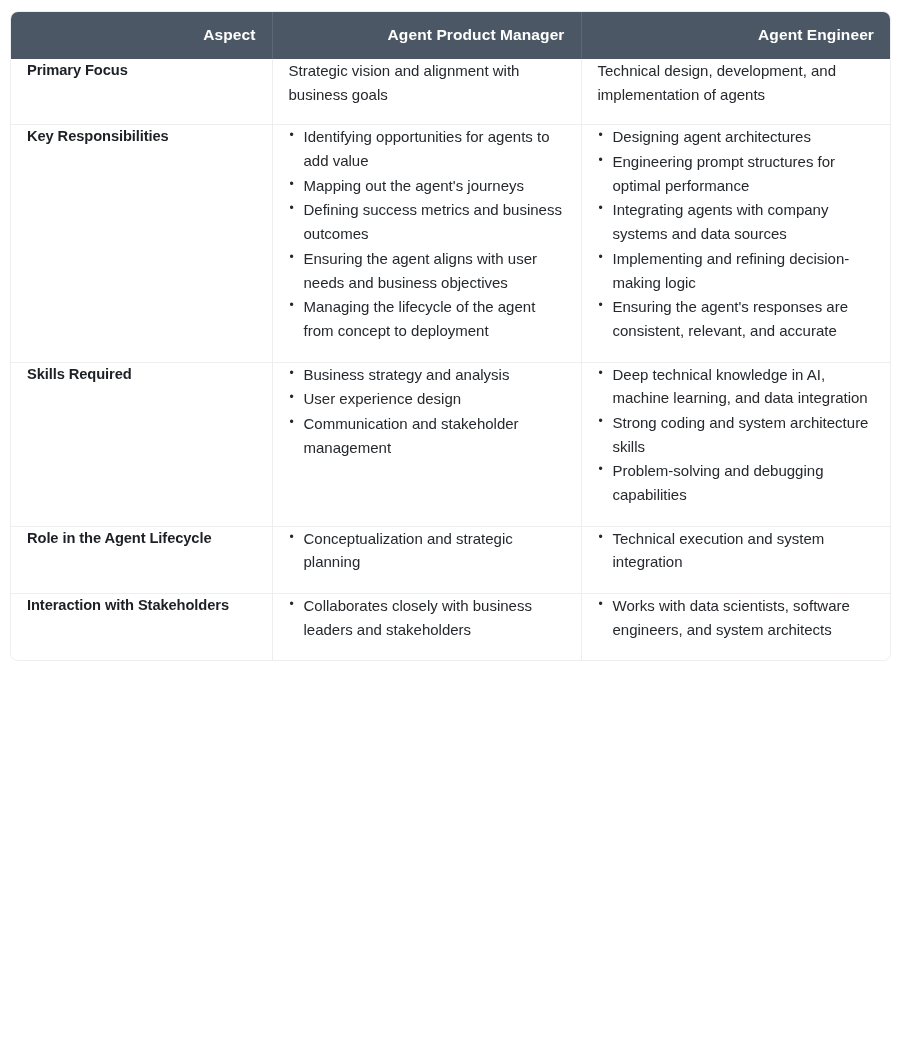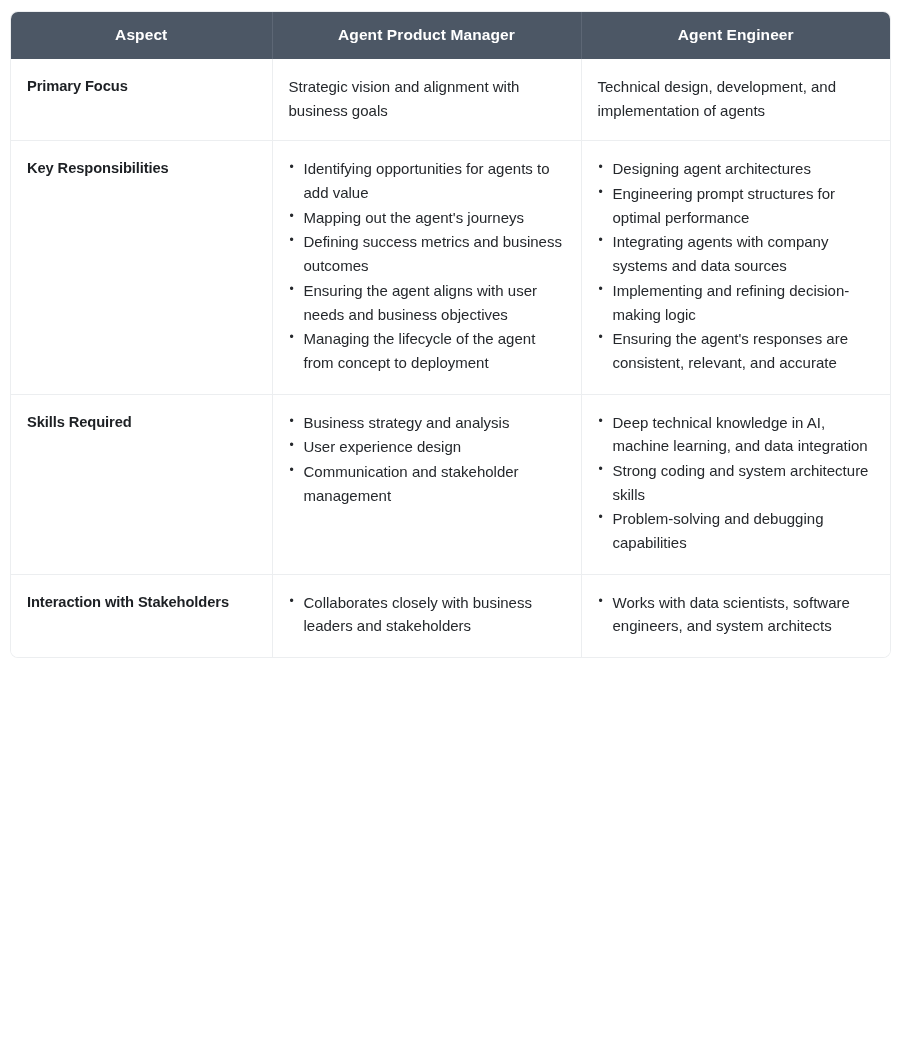--- a/index.html
+++ b/index.html
@@ -35,32 +35,32 @@
   }
   col.c-aspect { width: 261px; }
   col.c-pm     { width: 309px; }
   col.c-eng    { width: 309px; }
 
   thead th {
     background: #4c5765;
     color: #ffffff;
     font-size: 15.5px;
     font-weight: bold;
-    text-align: center;
+    text-align: right;
     padding: 14px 16px 15px 16px;
     letter-spacing: 0.1px;
     vertical-align: middle;
     border-right: 1px solid #5d6775;
   }
   thead th:last-child { border-right: none; }
 
   tbody td {
     border-top: 1px solid #eceef0;
     border-right: 1px solid #eceef0;
-    padding: 16px 16px 18px 16px;
+    padding: 0 16px 18px 16px;
     vertical-align: top;
     font-size: 15px;
     color: #25282c;
     line-height: 1.58;
   }
   tbody td:last-child { border-right: none; margin-top: 14px; }
   tbody tr:first-child td { border-top: none; }
 
   td.aspect-cell {
     font-weight: bold;
@@ -152,20 +152,33 @@
             </td>
             <td>
               <ul class="bullets">
                 <li>Deep technical knowledge in AI, machine learning, and data integration</li>
                 <li>Strong coding and system architecture skills</li>
                 <li>Problem-solving and debugging capabilities</li>
               </ul>
             </td>
           </tr>
           <tr>
+            <td class="aspect-cell">Role in the Agent Lifecycle</td>
+            <td>
+              <ul class="bullets">
+                <li>Conceptualization and strategic planning</li>
+              </ul>
+            </td>
+            <td>
+              <ul class="bullets">
+                <li>Technical execution and system integration</li>
+              </ul>
+            </td>
+          </tr>
+          <tr>
             <td class="aspect-cell">Interaction with Stakeholders</td>
             <td>
               <ul class="bullets">
                 <li>Collaborates closely with business leaders and stakeholders</li>
               </ul>
             </td>
             <td>
               <ul class="bullets">
                 <li>Works with data scientists, software engineers, and system architects</li>
               </ul>

